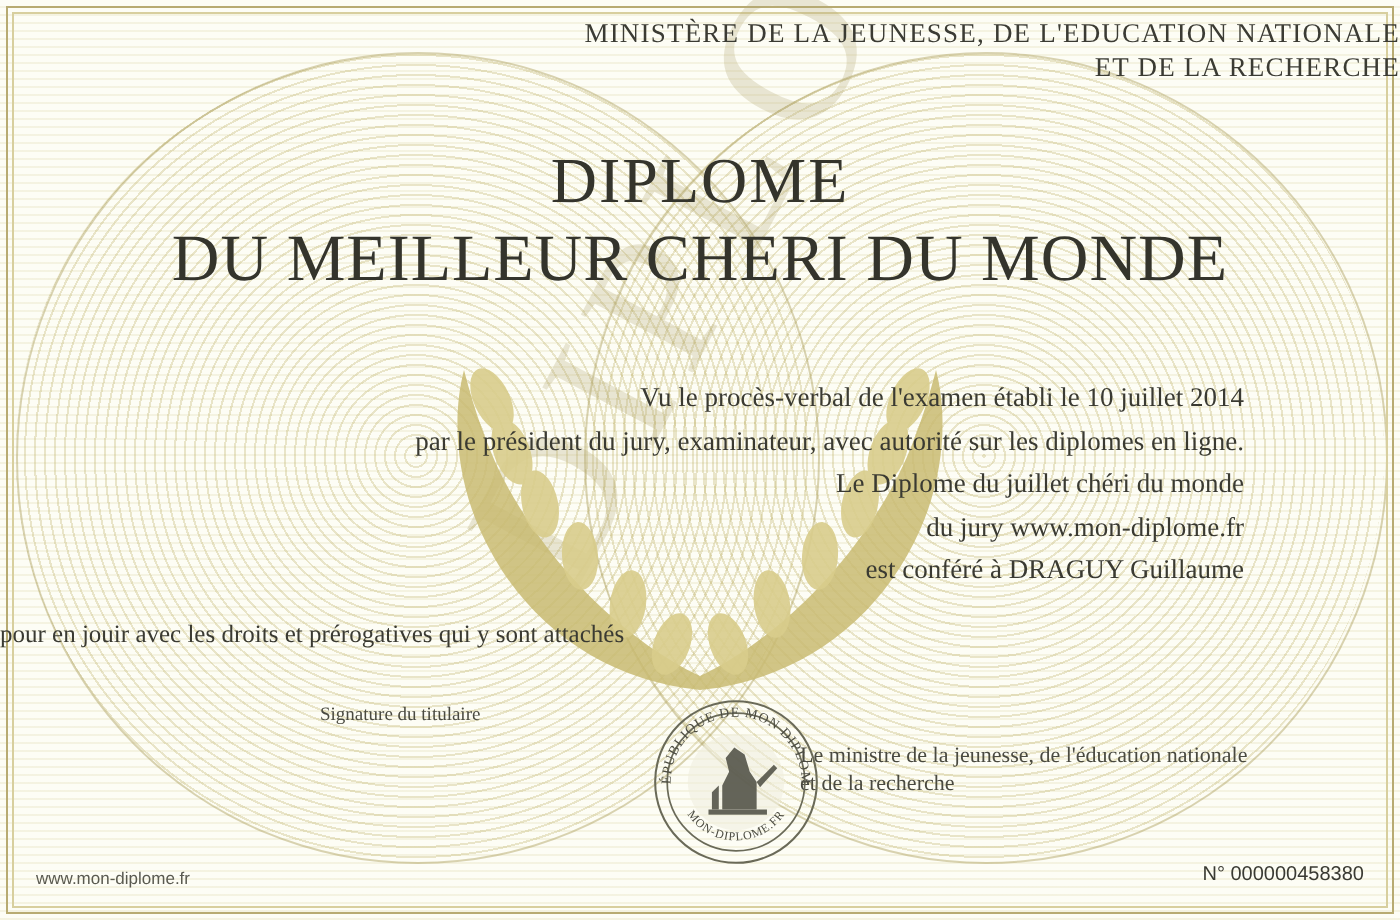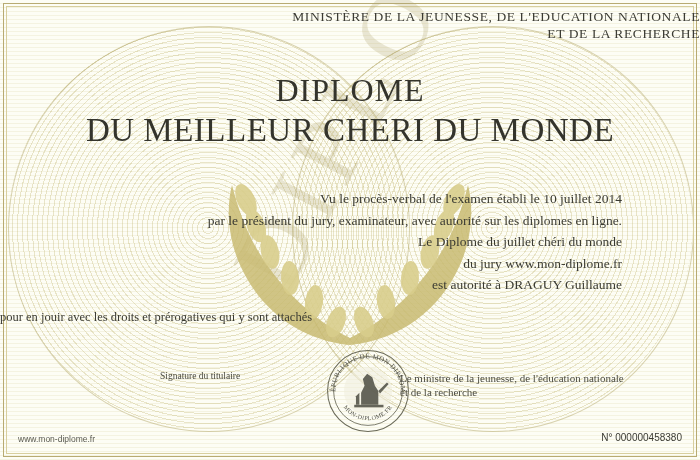--- a/index.html
+++ b/index.html
@@ -137,21 +137,21 @@
   .jouir {
     position: absolute;
     top: 310px;
     left: 0; right: 0;
     font-size: 12.5px;
     color: #3a3a32;
   }
 
   .sign-left {
     position: absolute;
-    top: 371px;
+    top: 353px;
     left: 160px;
     font-size: 9.5px;
     color: #4a4a40;
   }
   .sign-right {
     position: absolute;
     top: 371px;
     left: 400px;
     width: 240px;
     font-size: 11px;
@@ -232,21 +232,21 @@
     </div>
 
     <div class="title-main">DIPLOME</div>
     <div class="title-sub">DU MEILLEUR CHERI DU MONDE</div>
 
     <div class="body-block">
       <span class="line">Vu le procès-verbal de l'examen établi le 10 juillet 2014</span>
       <span class="line">par le président du jury, examinateur, avec autorité sur les diplomes en ligne.</span>
       <span class="line">Le Diplome du juillet chéri du monde</span>
       <span class="line">du jury www.mon-diplome.fr</span>
-      <span class="line">est autorité à DRAGUY Guillaume</span>
+      <span class="line">est conféré à DRAGUY Guillaume</span>
     </div>
 
     <div class="jouir">pour en jouir avec les droits et prérogatives qui y sont attachés</div>
 
     <div class="sign-left">Signature du titulaire</div>
 
     <div class="sign-right">
       <div>Le ministre de la jeunesse, de l'éducation nationale</div>
       <div>et de la recherche</div>
     </div>

